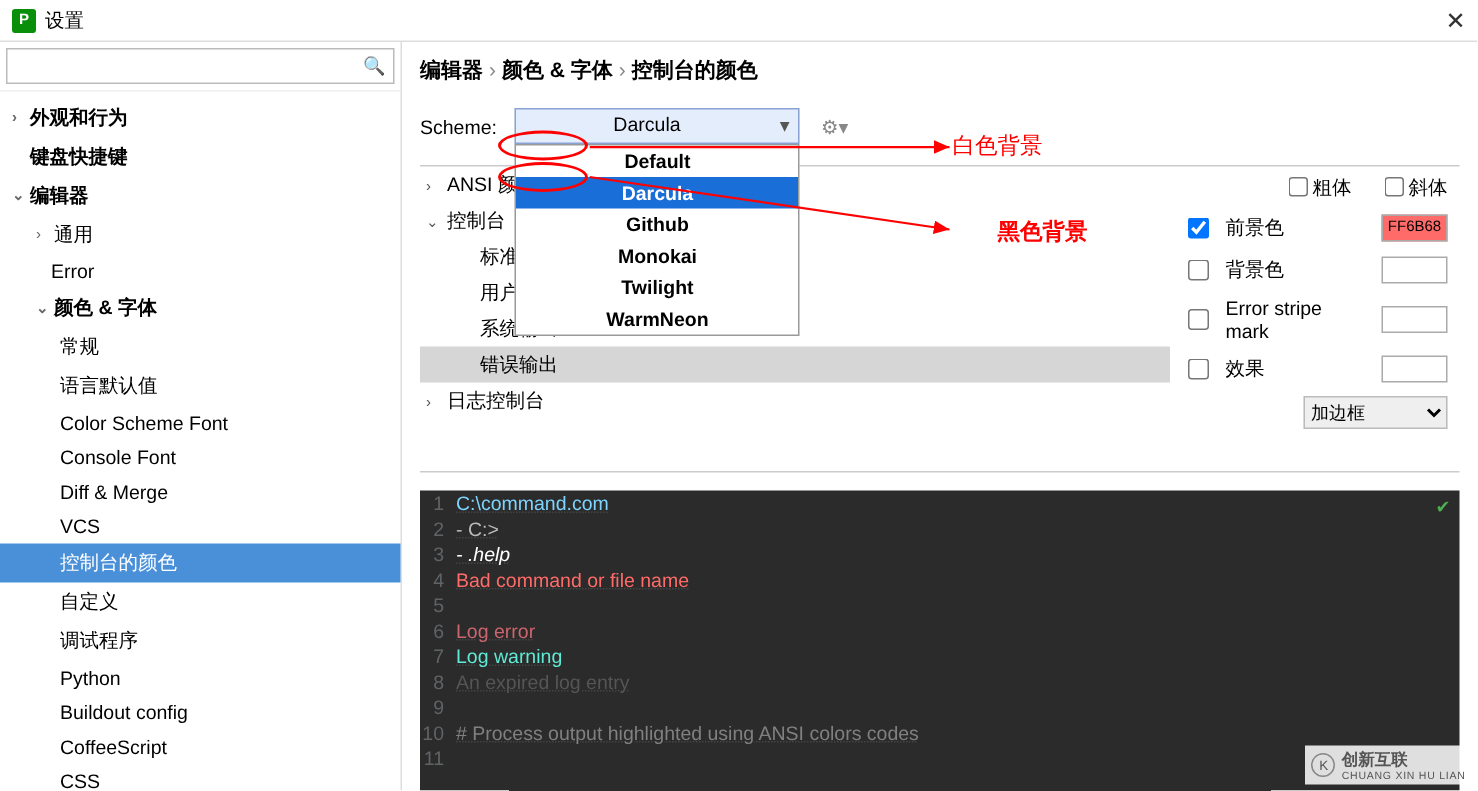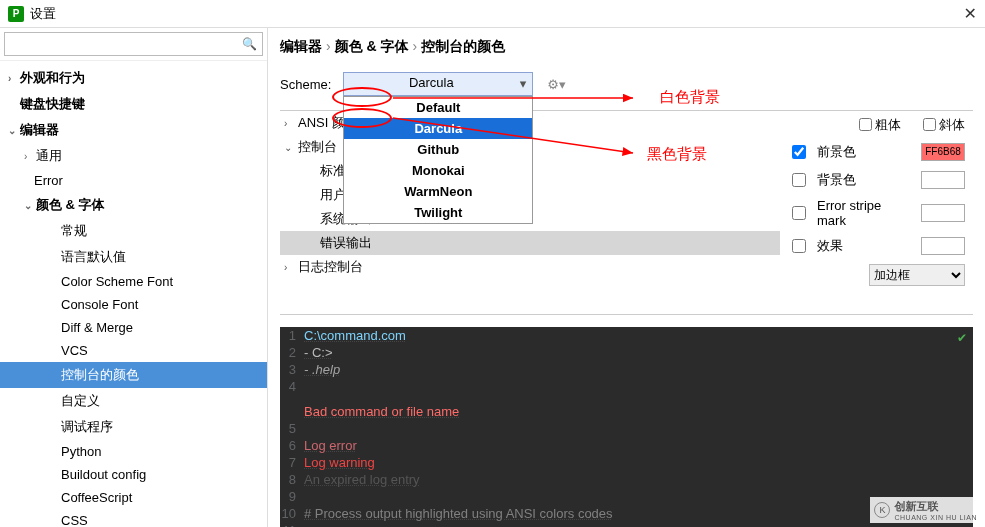--- a/index.html
+++ b/index.html
@@ -13,21 +13,21 @@
   .search { padding: 4px; border-bottom:1px solid #eee;}
   .search input { width: 100%; height: 24px; border: 1px solid #bbb; padding: 0 20px 0 4px; background:#fff; }
   .search-wrap { position:relative;}
   .search-icon { position:absolute; right:6px; top:5px; color:#888; font-size:12px; pointer-events:none;}
   .tree { flex:1; overflow-y:auto; padding:4px 0;}
   .tree-item { padding: 4px 8px; cursor: pointer; white-space:nowrap; display:flex; align-items:center;}
   .tree-item.bold { font-weight: bold; }
   .tree-item.selected { background: #4a90d9; color: #fff; }
   .caret { display:inline-block; width:12px; color:#666; font-size:10px; }
   .indent1 { padding-left: 24px; }
-  .indent2 { padding-left: 61px; }
+  .indent2 { padding-left: 40px; }
   .main { flex: 1; display: flex; flex-direction: column; position:relative; }
   .breadcrumb { padding: 10px 12px; font-weight:bold; font-size:14px;}
   .breadcrumb .sep { color:#888; margin:0 4px; font-weight:normal;}
   .scheme-row { padding: 6px 12px 14px; display:flex; align-items:center; gap:8px;text-align:center;}
   .scheme-label { margin-right:4px;}
   .dropdown { position:relative; width:190px;}
   .dropdown-display { border:1px solid #8aa3d4; background:#e3edfb; height:24px; padding:2px 20px 2px 6px; cursor:pointer; position:relative;}
   .dropdown-display::after { content:"▾"; position:absolute; right:6px; top:3px; color:#555;}
   .dropdown-list { position:absolute; top:24px; left:0; width:100%; background:#fff; border:1px solid #999; z-index:20;}
   .dropdown-list .opt { padding:3px 6px; font-weight:bold; cursor:pointer;}
@@ -148,22 +148,22 @@
 
     <div class="scheme-row">
       <span class="scheme-label">Scheme:</span>
       <div class="dropdown">
         <div class="dropdown-display">Darcula</div>
         <div class="dropdown-list">
           <div class="opt">Default</div>
           <div class="opt sel">Darcula</div>
           <div class="opt">Github</div>
           <div class="opt">Monokai</div>
+          <div class="opt">Twilight</div>
           <div class="opt">WarmNeon</div>
-          <div class="opt">Twilight</div>
         </div>
       </div>
       <span class="gear">⚙▾</span>
     </div>
 
     <div class="middle">
       <div class="cat-tree">
         <div class="cat-item"><span class="cat-caret">›</span><span>ANSI 颜色</span></div>
         <div class="cat-item"><span class="cat-caret">⌄</span><span>控制台</span></div>
         <div class="cat-item i2"><span>标准输出</span></div>
@@ -217,37 +217,37 @@
           <div class="line">
             <div class="ln">1</div>
             <div class="tx" style="color: #7dd3fc; text-decoration: underline 1px dotted rgb(68, 68, 68);">C:\command.com</div>
           </div>
           <div class="line">
             <div class="ln">2</div>
             <div class="tx" style="color: rgb(187, 187, 187); text-decoration: underline 1px dotted rgb(68, 68, 68);">- C:&gt;</div>
           </div>
           <div class="line">
             <div class="ln">3</div>
-            <div class="tx" style="color: #a3a3a3; font-style: italic; text-decoration: underline 1px dotted rgb(68, 68, 68);">- .help</div>
+            <div class="tx" style="color: #ffffff; font-style: italic; text-decoration: underline 1px dotted rgb(68, 68, 68);">- .help</div>
           </div>
           <div class="line">
             <div class="ln">4</div>
-            <div class="tx" style="color: rgb(255, 107, 104); text-decoration: underline 1px dotted rgb(68, 68, 68); margin-top: 25px;">Bad command or file name</div>
+            <div class="tx" style="color: rgb(255, 107, 104); text-decoration: underline 1px dotted rgb(68, 68, 68);">Bad command or file name</div>
           </div>
           <div class="line">
             <div class="ln">5</div>
             <div class="tx" style="color: rgb(187, 187, 187); text-decoration: underline 1px dotted rgb(68, 68, 68);"></div>
           </div>
           <div class="line">
             <div class="ln">6</div>
             <div class="tx" style="color: rgb(204, 102, 110); text-decoration: underline 1px dotted rgb(68, 68, 68);">Log error</div>
           </div>
           <div class="line">
             <div class="ln">7</div>
-            <div class="tx" style="color: #ef4444; text-decoration: underline 1px dotted rgb(68, 68, 68);">Log warning</div>
+            <div class="tx" style="color: #5eead4; text-decoration: underline 1px dotted rgb(68, 68, 68);">Log warning</div>
           </div>
           <div class="line">
             <div class="ln">8</div>
             <div class="tx" style="color: rgb(85, 85, 85); text-decoration: underline 1px dotted rgb(68, 68, 68);">An expired log entry</div>
           </div>
           <div class="line">
             <div class="ln">9</div>
             <div class="tx" style="color: rgb(187, 187, 187); text-decoration: underline 1px dotted rgb(68, 68, 68);"></div>
           </div>
           <div class="line">
@@ -272,22 +272,22 @@
         <line x1="0" y1="8" x2="240" y2="8" stroke="#f00" stroke-width="1.5" marker-end="url(#ah1)"></line>
       </svg>
     <svg class="arrow" style="left:125px; top:70px;" width="250" height="60">
         <defs>
           <marker id="ah2" markerWidth="8" markerHeight="8" refX="7" refY="3" orient="auto">
             <path d="M0,0 L7,3 L0,6 Z" fill="#f00"></path>
           </marker>
         </defs>
         <line x1="0" y1="20" x2="240" y2="55" stroke="#f00" stroke-width="1.5" marker-end="url(#ah2)"></line>
       </svg>
-    <div class="annot" style="left:392px; top:60px;">白色背景</div>
-    <div class="annot" style="left:379px; top:117px;">黑色背景</div>
+    <div class="annot" style="left:367px; top:60px;">白色背景</div>
+    <div class="annot" style="left:397px; top:117px;font-weight:bold;">黑色背景</div>
   </div>
 </div>
 
 <div class="watermark">
   <span style="width:16px;height:16px;border:1px solid #888;border-radius:50%;display:inline-flex;align-items:center;justify-content:center;font-size:9px;">K</span>
   <div>
     <div style="font-weight:bold">创新互联</div>
     <div style="font-size:7px;letter-spacing:0.5px">CHUANG XIN HU LIAN</div>
   </div>
 </div>

